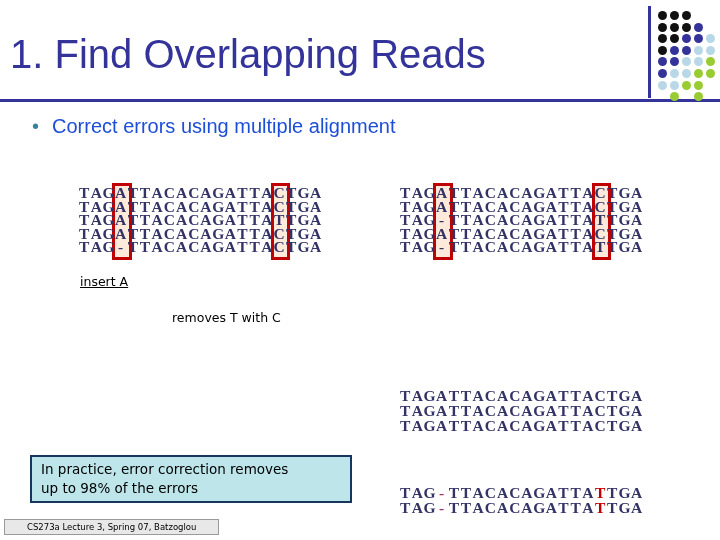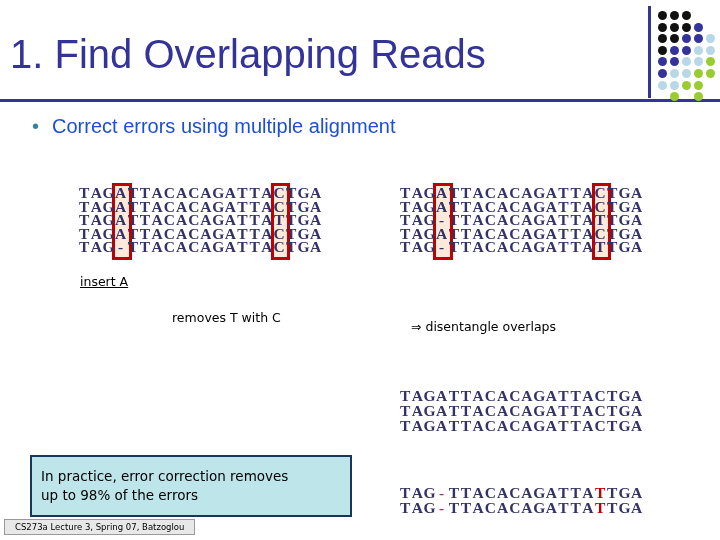--- a/index.html
+++ b/index.html
@@ -102,21 +102,21 @@
     line-height:16px;
   }
   #anno-insert{ left:80px; top:274px;text-decoration:underline; }
   #anno-replace{ left:172px; top:310px; }
   #anno-correlated{ left:411px; top:287px; }
 
   
   #callout{
     position:absolute;
     left:30px; top:455px;
-    width:322px; height:62px;
+    width:322px; height:48px;
     background:#bde5ea;
     border:2px solid #17365d;
     box-sizing:border-box;
     display:flex;
     align-items:center;
   }
   #callout-text{
     font-family:"DejaVu Sans", sans-serif;
     font-size:13.5px;
     color:#000000;
@@ -124,21 +124,21 @@
     padding-left:9px;
     white-space:pre-line;
   }
 
   
   #footer{
     position:absolute;
     left:4px; top:519px;
     background:#e8e8e8;
     border:1px solid #9a9a9a;
-    padding:2px 10px;
+    padding:2px 22px;
     font-family:"DejaVu Sans", sans-serif;
     font-size:8.5px;
     color:#000000;
     white-space:nowrap;
   }
 </style>
 </head>
 <body>
 
 <div id="slide-title">1. Find Overlapping Reads</div>
@@ -191,21 +191,20 @@
 
 <div id="block-right" class="seq-block"><div class="hl-box" style="left: 34.4px; top: -3px; width: 13.2px; height: 70.5px;"></div><div class="hl-box" style="left: 193px; top: -3px; width: 13.2px; height: 70.5px;"></div><div class="seq-line"><span class="ch">T</span><span class="ch">A</span><span class="ch">G</span><span class="ch">A</span><span class="ch">T</span><span class="ch">T</span><span class="ch">A</span><span class="ch">C</span><span class="ch">A</span><span class="ch">C</span><span class="ch">A</span><span class="ch">G</span><span class="ch">A</span><span class="ch">T</span><span class="ch">T</span><span class="ch">A</span><span class="ch">C</span><span class="ch">T</span><span class="ch">G</span><span class="ch">A</span></div><div class="seq-line"><span class="ch">T</span><span class="ch">A</span><span class="ch">G</span><span class="ch">A</span><span class="ch">T</span><span class="ch">T</span><span class="ch">A</span><span class="ch">C</span><span class="ch">A</span><span class="ch">C</span><span class="ch">A</span><span class="ch">G</span><span class="ch">A</span><span class="ch">T</span><span class="ch">T</span><span class="ch">A</span><span class="ch">C</span><span class="ch">T</span><span class="ch">G</span><span class="ch">A</span></div><div class="seq-line"><span class="ch">T</span><span class="ch">A</span><span class="ch">G</span><span class="ch">-</span><span class="ch">T</span><span class="ch">T</span><span class="ch">A</span><span class="ch">C</span><span class="ch">A</span><span class="ch">C</span><span class="ch">A</span><span class="ch">G</span><span class="ch">A</span><span class="ch">T</span><span class="ch">T</span><span class="ch">A</span><span class="ch">T</span><span class="ch">T</span><span class="ch">G</span><span class="ch">A</span></div><div class="seq-line"><span class="ch">T</span><span class="ch">A</span><span class="ch">G</span><span class="ch">A</span><span class="ch">T</span><span class="ch">T</span><span class="ch">A</span><span class="ch">C</span><span class="ch">A</span><span class="ch">C</span><span class="ch">A</span><span class="ch">G</span><span class="ch">A</span><span class="ch">T</span><span class="ch">T</span><span class="ch">A</span><span class="ch">C</span><span class="ch">T</span><span class="ch">G</span><span class="ch">A</span></div><div class="seq-line"><span class="ch">T</span><span class="ch">A</span><span class="ch">G</span><span class="ch">-</span><span class="ch">T</span><span class="ch">T</span><span class="ch">A</span><span class="ch">C</span><span class="ch">A</span><span class="ch">C</span><span class="ch">A</span><span class="ch">G</span><span class="ch">A</span><span class="ch">T</span><span class="ch">T</span><span class="ch">A</span><span class="ch">T</span><span class="ch">T</span><span class="ch">G</span><span class="ch">A</span></div></div>
 
 <div id="block-consensus" class="seq-block"><div class="seq-line"><span class="ch">T</span><span class="ch">A</span><span class="ch">G</span><span class="ch">A</span><span class="ch">T</span><span class="ch">T</span><span class="ch">A</span><span class="ch">C</span><span class="ch">A</span><span class="ch">C</span><span class="ch">A</span><span class="ch">G</span><span class="ch">A</span><span class="ch">T</span><span class="ch">T</span><span class="ch">A</span><span class="ch">C</span><span class="ch">T</span><span class="ch">G</span><span class="ch">A</span></div><div class="seq-line"><span class="ch">T</span><span class="ch">A</span><span class="ch">G</span><span class="ch">A</span><span class="ch">T</span><span class="ch">T</span><span class="ch">A</span><span class="ch">C</span><span class="ch">A</span><span class="ch">C</span><span class="ch">A</span><span class="ch">G</span><span class="ch">A</span><span class="ch">T</span><span class="ch">T</span><span class="ch">A</span><span class="ch">C</span><span class="ch">T</span><span class="ch">G</span><span class="ch">A</span></div><div class="seq-line"><span class="ch">T</span><span class="ch">A</span><span class="ch">G</span><span class="ch">A</span><span class="ch">T</span><span class="ch">T</span><span class="ch">A</span><span class="ch">C</span><span class="ch">A</span><span class="ch">C</span><span class="ch">A</span><span class="ch">G</span><span class="ch">A</span><span class="ch">T</span><span class="ch">T</span><span class="ch">A</span><span class="ch">C</span><span class="ch">T</span><span class="ch">G</span><span class="ch">A</span></div></div>
 
 <div id="block-bottom" class="seq-block"><div class="seq-line"><span class="ch">T</span><span class="ch">A</span><span class="ch">G</span><span class="ch" style="color: rgb(153, 51, 102);">-</span><span class="ch">T</span><span class="ch">T</span><span class="ch">A</span><span class="ch">C</span><span class="ch">A</span><span class="ch">C</span><span class="ch">A</span><span class="ch">G</span><span class="ch">A</span><span class="ch">T</span><span class="ch">T</span><span class="ch">A</span><span class="ch" style="color: rgb(192, 0, 0);">T</span><span class="ch">T</span><span class="ch">G</span><span class="ch">A</span></div><div class="seq-line"><span class="ch">T</span><span class="ch">A</span><span class="ch">G</span><span class="ch" style="color: rgb(153, 51, 102);">-</span><span class="ch">T</span><span class="ch">T</span><span class="ch">A</span><span class="ch">C</span><span class="ch">A</span><span class="ch">C</span><span class="ch">A</span><span class="ch">G</span><span class="ch">A</span><span class="ch">T</span><span class="ch">T</span><span class="ch">A</span><span class="ch" style="color: rgb(192, 0, 0);">T</span><span class="ch">T</span><span class="ch">G</span><span class="ch">A</span></div></div>
 
 <div id="anno-insert" class="anno">insert A</div>
 <div id="anno-replace" class="anno">removes T with C</div>
 <div id="anno-correlated" class="anno">
-  <div>⇒ disentangle overlaps</div>
 </div>
 
 <div id="callout">
   <div id="callout-text">In practice, error correction removes
 up to 98% of the errors</div>
 </div>
 
 <div id="footer">CS273a Lecture 3, Spring 07, Batzoglou</div>
 
 </body></html>

